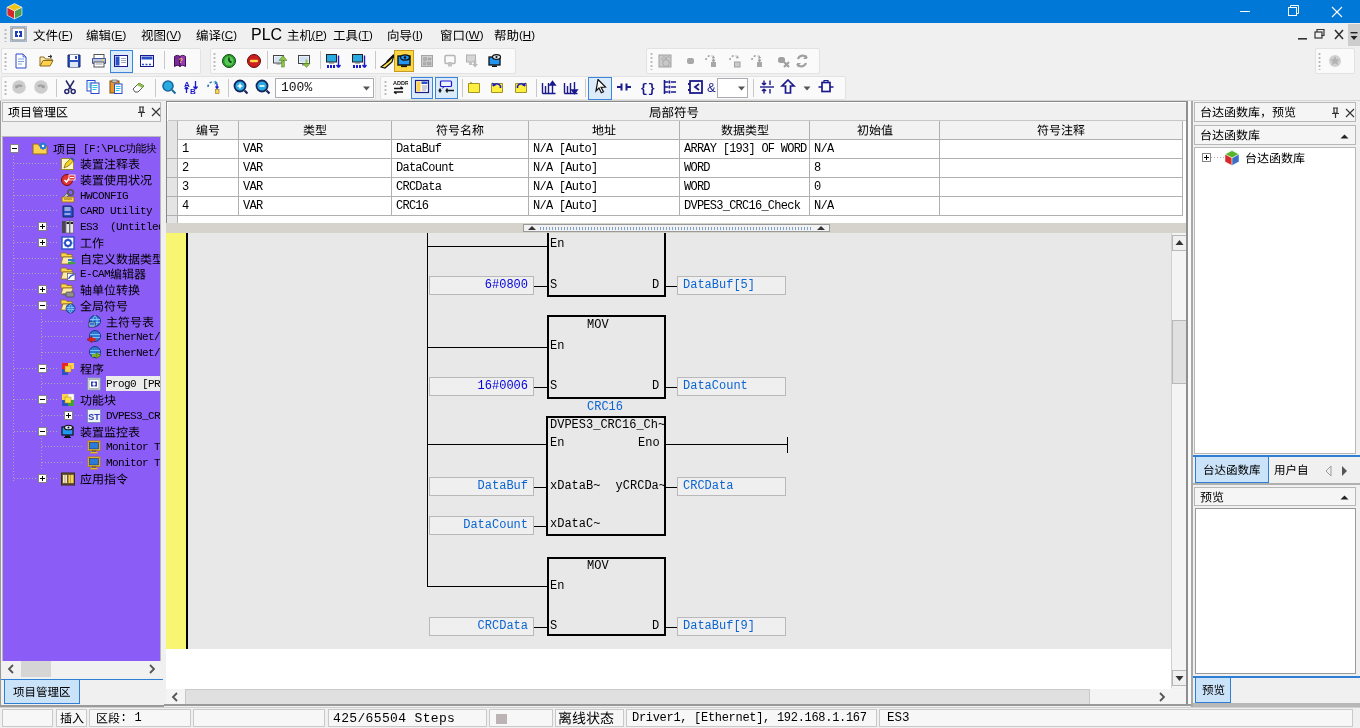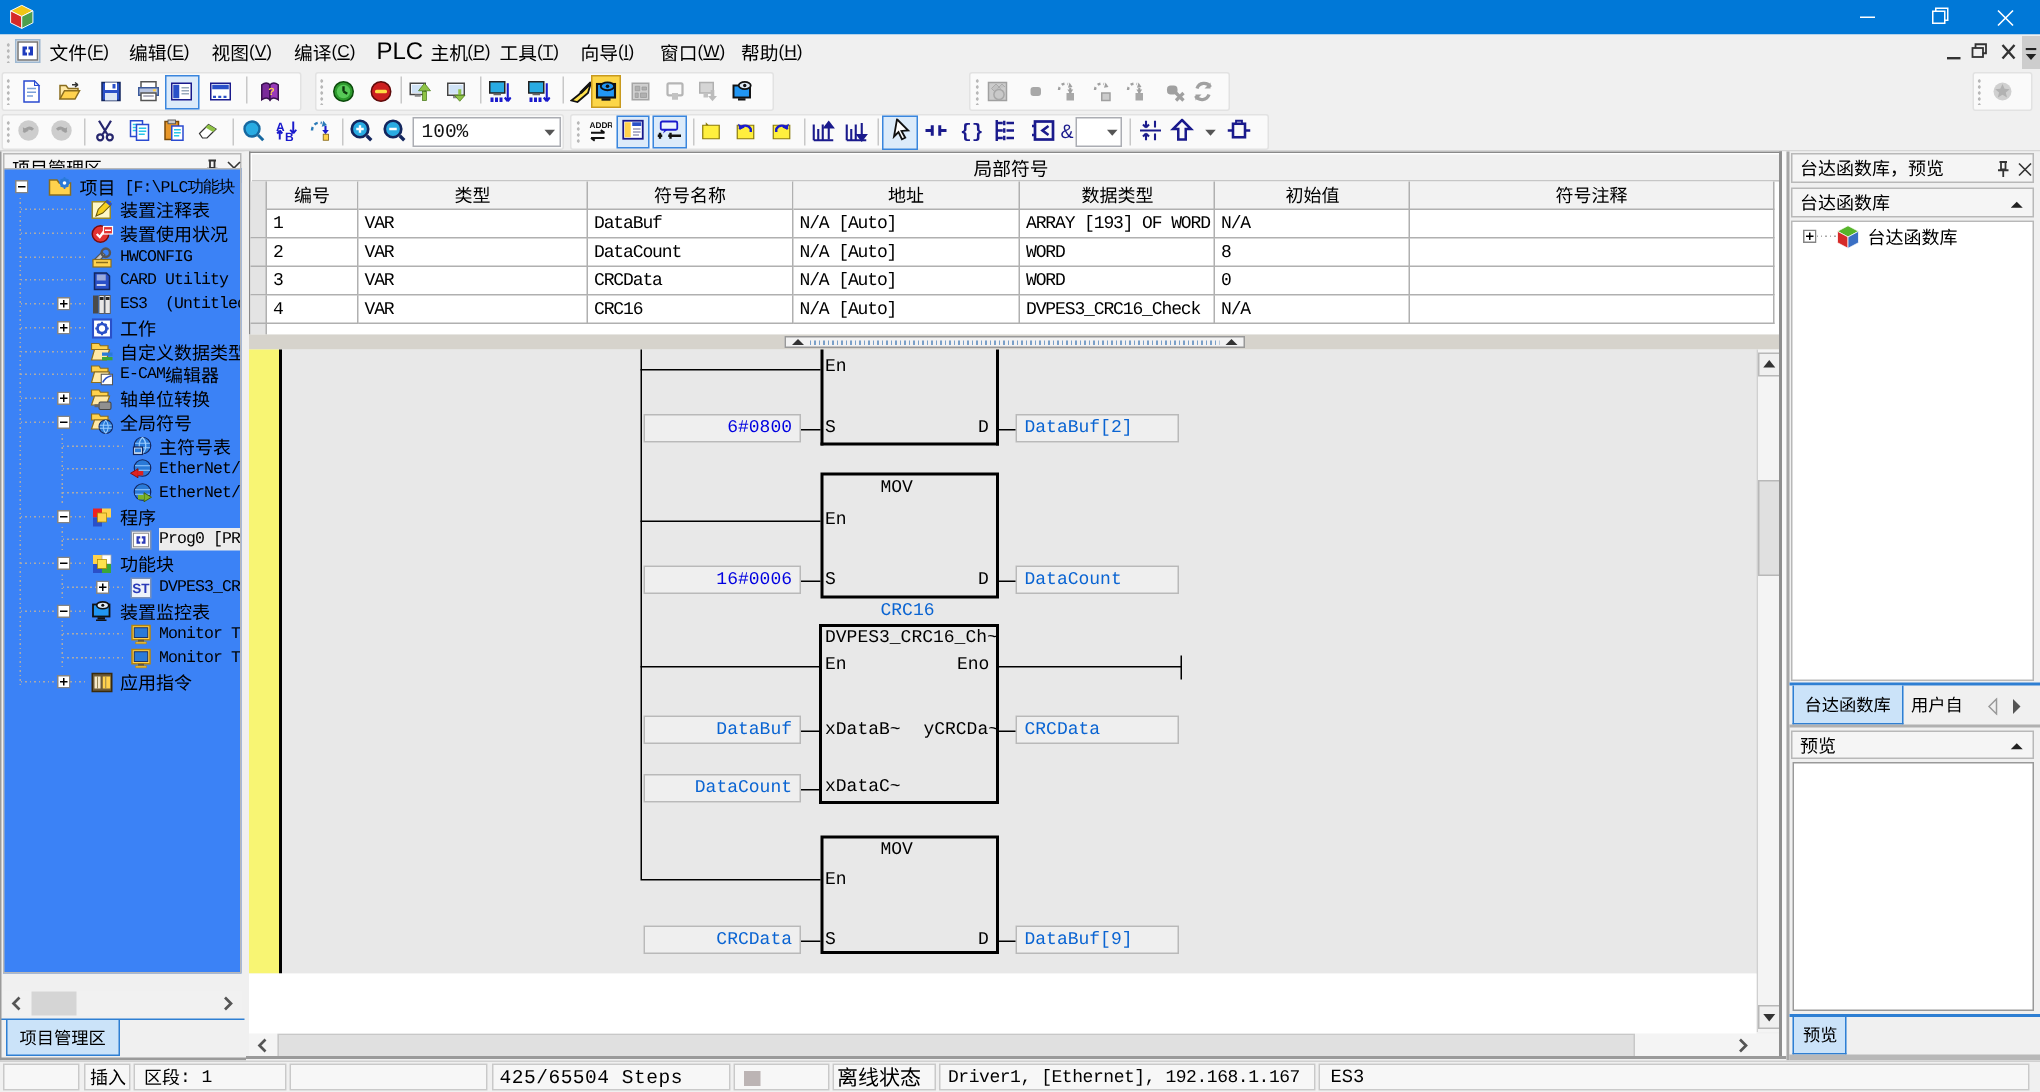--- a/index.html
+++ b/index.html
@@ -677,21 +677,21 @@
       <use href="#u7406" x="750" width="250" height="250"></use>
       <use href="#u533A" x="1000" width="250" height="250"></use>
     </svg>
   </div>
 <svg width="10" height="12" viewBox="0 0 10 12" style="position:absolute;left:137px;top:106px">
     <path d="M2 1h5M3 1v5h3V1M1 6.5h7M4.5 6.5V11" stroke="#333" stroke-width="1.2" fill="none"></path>
   </svg>
 <svg width="10" height="10" viewBox="0 0 10 10" style="position:absolute;left:151px;top:107px">
     <path d="M1 1l8 8M9 1L1 9" stroke="#333" stroke-width="1.1"></path>
   </svg>
-<div style="left:2px;top:112px;width:159px;height:537px;background:#3b82f6;border:1px solid #b8b8b8;overflow:hidden;">
+<div style="left:2px;top:136px;width:159px;height:537px;background:#8b5cf6;border:1px solid #b8b8b8;overflow:hidden;">
     <div style="left:10px;top:19px;width:1px;height:326px;background-image:repeating-linear-gradient(#aaa 0 1px,transparent 1px 3px)"></div>
     <div style="left:38px;top:176px;width:1px;height:47px;background-image:repeating-linear-gradient(#aaa 0 1px,transparent 1px 3px)"></div>
     <div style="left:38px;top:238px;width:1px;height:16px;background-image:repeating-linear-gradient(#aaa 0 1px,transparent 1px 3px)"></div>
     <div style="left:38px;top:270px;width:1px;height:16px;background-image:repeating-linear-gradient(#aaa 0 1px,transparent 1px 3px)"></div>
     <div style="left:38px;top:301px;width:1px;height:31px;background-image:repeating-linear-gradient(#aaa 0 1px,transparent 1px 3px)"></div>
     <div style="left:11px;top:26px;width:44px;height:1px;background-image:repeating-linear-gradient(90deg,#aaa 0 1px,transparent 1px 3px)"></div>
     <div style="left:11px;top:42px;width:44px;height:1px;background-image:repeating-linear-gradient(90deg,#aaa 0 1px,transparent 1px 3px)"></div>
     <div style="left:11px;top:58px;width:44px;height:1px;background-image:repeating-linear-gradient(90deg,#aaa 0 1px,transparent 1px 3px)"></div>
     <div style="left:11px;top:73px;width:44px;height:1px;background-image:repeating-linear-gradient(90deg,#aaa 0 1px,transparent 1px 3px)"></div>
     <div style="left:11px;top:89px;width:44px;height:1px;background-image:repeating-linear-gradient(90deg,#aaa 0 1px,transparent 1px 3px)"></div>
@@ -1164,21 +1164,21 @@
 <div style="left:427px;top:233px;width:1px;height:353px;background:#000"></div>
 <div style="left:547px;top:233px;width:2px;height:64px;background:#000"></div>
 <div style="left:664px;top:233px;width:2px;height:64px;background:#000"></div>
 <div style="left:547px;top:295px;width:119px;height:2px;background:#000"></div>
 <div class="mono" style="left:550px;top:238px;font-size:12px;line-height:13px;color:#000;white-space:nowrap">En</div>
 <div class="mono" style="left:550px;top:279px;font-size:12px;line-height:13px;color:#000;white-space:nowrap">S</div>
 <div class="mono" style="left:652px;top:279px;font-size:12px;line-height:13px;color:#000;white-space:nowrap">D</div>
 <div style="left:427px;top:246px;width:120px;height:1px;background:#000"></div>
 <div class="mono" style="left:429px;top:276px;width:105px;height:19px;background:#efefef;border:1px solid #b9b9b9;font-size:12px;line-height:17px;color:#0000e0;padding-right:5px;text-align:right;white-space:nowrap">6#0800</div>
 <div style="left:534px;top:286px;width:13px;height:1px;background:#000"></div>
-<div class="mono" style="left:677px;top:276px;width:109px;height:19px;background:#efefef;border:1px solid #b9b9b9;font-size:12px;line-height:17px;color:#0a64d2;padding-left:5px;white-space:nowrap">DataBuf[2]</div>
+<div class="mono" style="left:677px;top:276px;width:109px;height:19px;background:#efefef;border:1px solid #b9b9b9;font-size:12px;line-height:17px;color:#0a64d2;padding-left:5px;white-space:nowrap">DataBuf[5]</div>
 <div style="left:666px;top:286px;width:11px;height:1px;background:#000"></div>
 <div style="left:547px;top:315px;width:119px;height:84px;border:2px solid #000"></div>
 <div class="mono" style="left:587px;top:319px;font-size:12px;line-height:13px;color:#000;white-space:nowrap">MOV</div>
 <div class="mono" style="left:550px;top:340px;font-size:12px;line-height:13px;color:#000;white-space:nowrap">En</div>
 <div class="mono" style="left:550px;top:380px;font-size:12px;line-height:13px;color:#000;white-space:nowrap">S</div>
 <div class="mono" style="left:652px;top:380px;font-size:12px;line-height:13px;color:#000;white-space:nowrap">D</div>
 <div style="left:427px;top:347px;width:120px;height:1px;background:#000"></div>
 <div class="mono" style="left:429px;top:377px;width:105px;height:19px;background:#efefef;border:1px solid #b9b9b9;font-size:12px;line-height:17px;color:#0000e0;padding-right:5px;text-align:right;white-space:nowrap">16#0006</div>
 <div style="left:534px;top:387px;width:13px;height:1px;background:#000"></div>
 <div class="mono" style="left:677px;top:377px;width:109px;height:19px;background:#efefef;border:1px solid #b9b9b9;font-size:12px;line-height:17px;color:#0a64d2;padding-left:5px;white-space:nowrap">DataCount</div>

